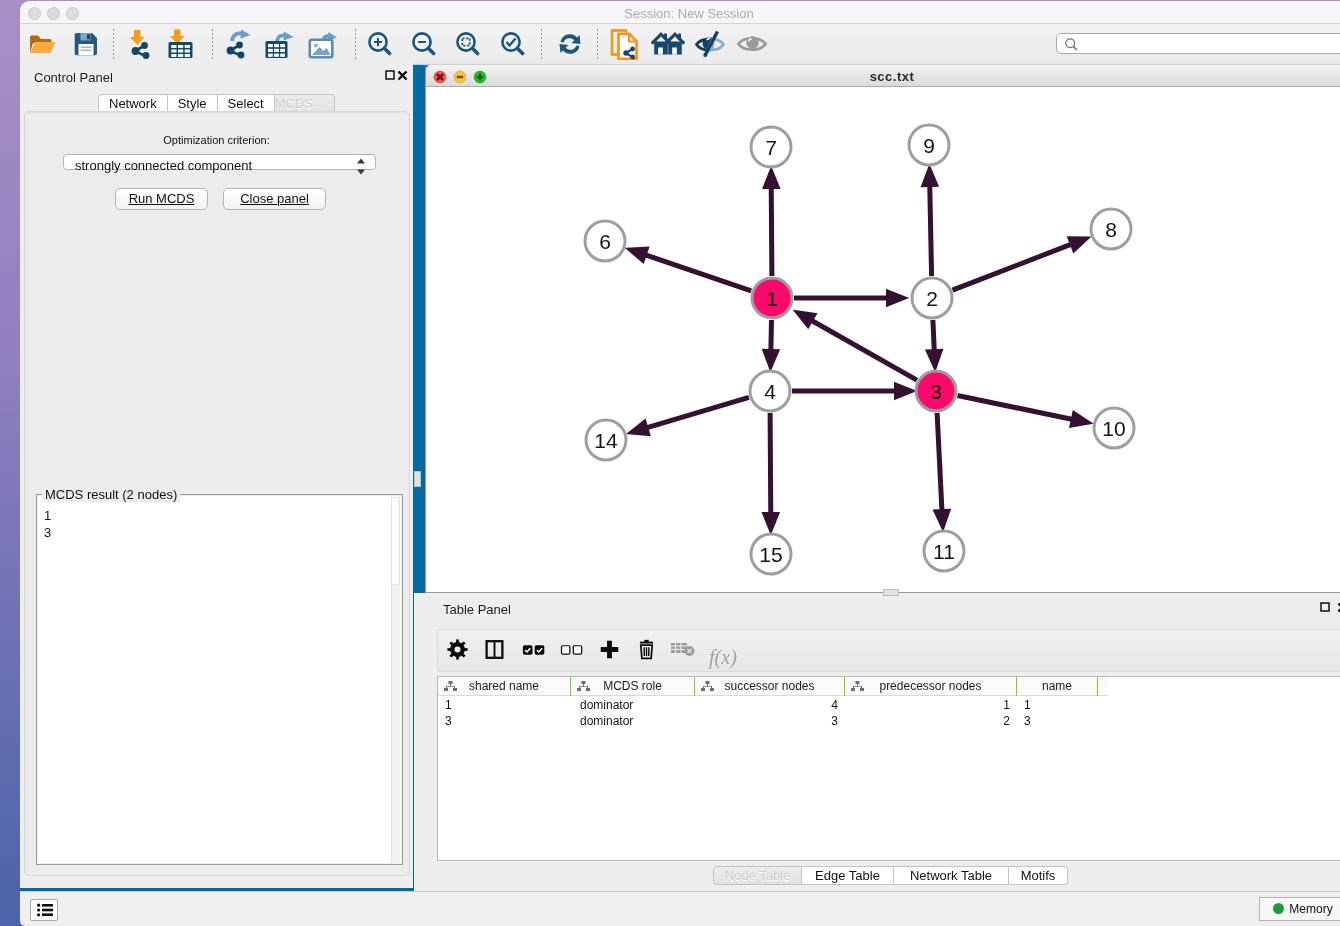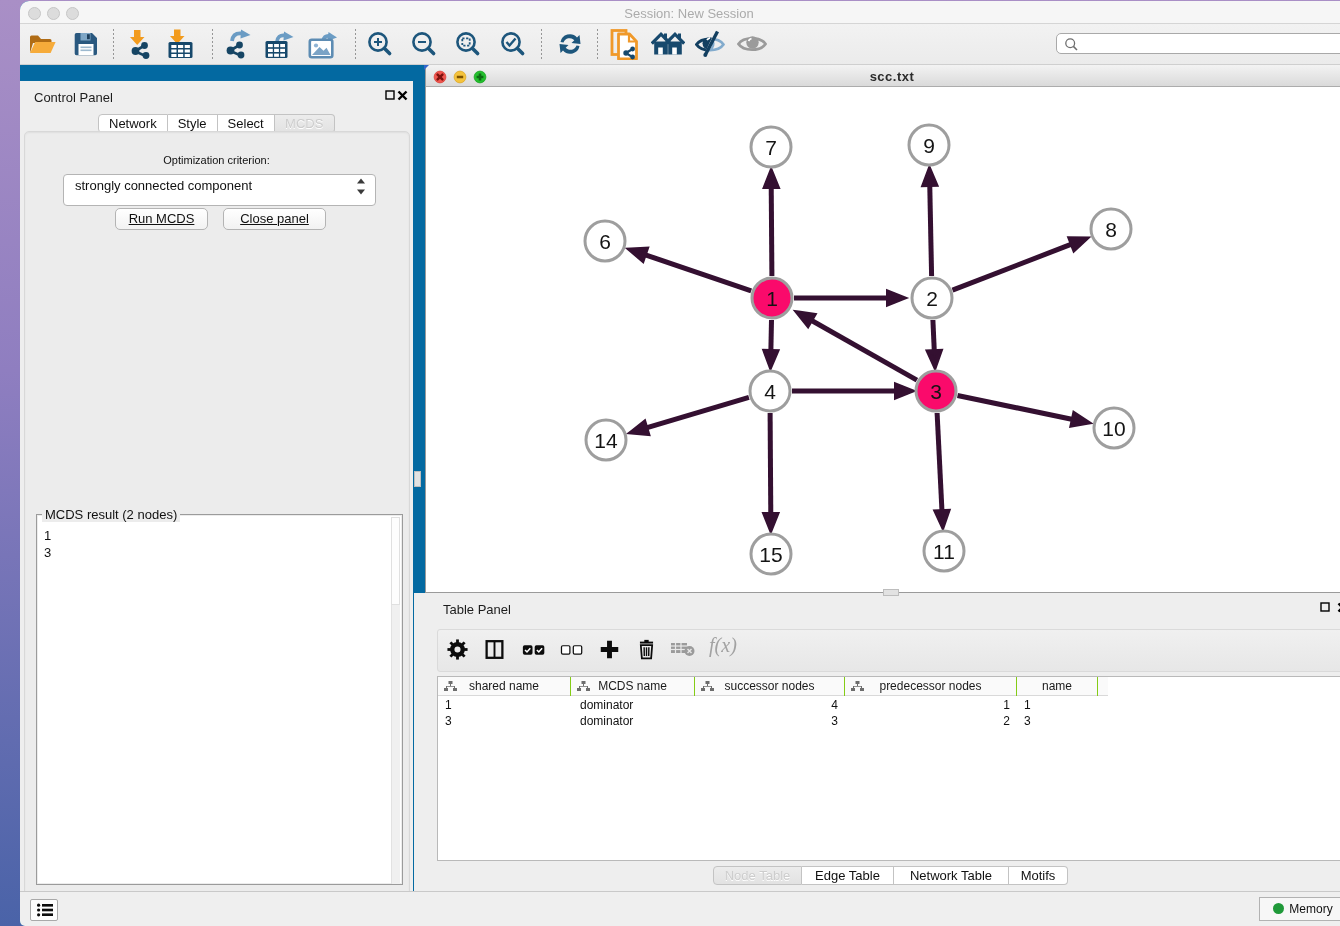--- a/index.html
+++ b/index.html
@@ -9,34 +9,34 @@
 
 #titlebar { position:absolute; left:0; top:0; width:100%; height:23px; background:#f6f6f6; border-bottom:1px solid #d5d5d5; }
 .tl { position:absolute; top:5.5px; width:13px; height:13px; border-radius:50%; background:#dcdcdc; border:1px solid #c6c6c6; }
 #wt { position:absolute; top:5px; width:100%; text-align:center; font-size:13px; color:#ababab; }
 
 #toolbar { position:absolute; left:0; top:23px; width:100%; height:41px; background:linear-gradient(#f2f2f2,#ebebeb); border-bottom:1px solid #cfcfcf; }
 .tsep { position:absolute; top:5px; height:31px; width:1px; background-image:linear-gradient(#969696 40%, rgba(0,0,0,0) 0%); background-size:1px 4px; }
 .ticon { position:absolute; top:5px; }
 #searchbox { position:absolute; left:1036px; top:9px; width:292px; height:21px; background:#fff; border:1px solid #a9a9a9; border-radius:5px; }
 
-#ctrlpanel { position:absolute; left:0; top:80px; width:393px; height:827px; background:#eeeeee; }
+#ctrlpanel { position:absolute; left:0; top:60px; width:393px; height:827px; background:#eeeeee; }
 .phead { font-size:13px; color:#1c1c1c; }
 .winbtn { position:absolute; font-size:12px; color:#111; }
 .tabstrip { position:absolute; display:flex; }
-.tab { height:19px; background:#fff; border:1px solid #c3c3c3; border-left:none; font-size:13px; color:#111; text-align:center; line-height:17px; padding:0 10px; }
+.tab { height:19px; background:#fff; border:1px solid #c3c3c3; border-left:none; font-size:13px; color:#111; line-height:17px; padding:0 10px; }
 .tab.first { border-left:1px solid #c3c3c3; border-radius:4px 0 0 4px; }
 .tab.last { border-radius:0 4px 4px 0; }
 .tab.sel { background:linear-gradient(#ececec,#e2e2e2); color:#cdcdcd; text-shadow:0 1px 0 #fff; }
 .btab.first { border-left:1px solid #c3c3c3; border-radius:4px 0 0 4px; }
 .btab.last { border-radius:0 4px 4px 0; }
 .btab.sel { background:linear-gradient(#ececec,#e2e2e2); color:#cdcdcd; text-shadow:0 1px 0 #fff; }
 #cpbody { position:absolute; left:4px; top:50px; width:386px; height:765px; background:#ececec; border:1px solid #d8d8d8; border-radius:5px; box-shadow:inset 0 1px 2px rgba(0,0,0,0.06); }
 #optlabel { position:absolute; left:0; top:73px; width:100%; text-align:center; font-size:11px; color:#111; }
-#combo { position:absolute; left:43px; top:93px; width:313px; height:32px; background:#fff; border:1px solid #b4b4b4; border-radius:4px; font-size:13px; color:#111; line-height:22px; padding-left:11px; }
+#combo { position:absolute; left:43px; top:93px; width:313px; height:16px; background:#fff; border:1px solid #b4b4b4; border-radius:4px; font-size:13px; color:#111; line-height:22px; padding-left:11px; }
 .btn { position:absolute; height:22px; background:linear-gradient(#ffffff,#f2f2f2); border:1px solid #b4b4b4; border-radius:5px; font-size:13px; color:#111; text-align:center; line-height:20px;text-decoration:underline; }
 #fieldset { position:absolute; left:16px; top:433px; width:367px; height:371px; border:1px solid #9b9b9b; }
 #fslegend { position:absolute; left:5px; top:-8px; background:#ececec; padding:0 3px; font-size:13px; color:#111; }
 #fsinner { position:absolute; left:1px; top:1px; width:363px; height:367px; background:#fff; }
 #fsscroll { position:absolute; right:1px; top:1px; width:9px; height:367px; background:#f0f0f0; border-left:1px solid #e2e2e2; }
 #fsthumb { position:absolute; right:0px; top:0px; width:9px; height:88px; background:#fdfdfd; border:1px solid #e0e0e0; }
 
 #netwin { position:absolute; left:405px; top:64px; width:933px; height:528px; background:#fff; border-left:1px solid #9a9a9a; border-bottom:1px solid #9a9a9a; }
 #nettitle { position:absolute; left:0; top:0; width:100%; height:22px; background:linear-gradient(#f3f3f3,#dadada); border-bottom:1px solid #acacac; }
 #netname { position:absolute; top:4px; width:100%; text-align:center; font-size:13px; font-weight:bold; color:#2b2b2b; letter-spacing:0.5px; }
@@ -387,26 +387,26 @@
             <g stroke="#e9e9e9" stroke-width="1.2">
               <line x1="1" y1="6" x2="17" y2="6"></line>
               <line x1="1" y1="9.5" x2="17" y2="9.5"></line>
               <line x1="5.5" y1="3" x2="5.5" y2="13"></line>
               <line x1="11" y1="3" x2="11" y2="13"></line>
             </g>
         <circle cx="19.5" cy="11" r="5"></circle>
             <path d="M17.5 9 l4 4 M21.5 9 l-4 4" stroke="#e9e9e9" stroke-width="1.4"></path>
           </g>
       </svg>
-      <div style="position:absolute;left:271px;top:4px;font-family:'Liberation Serif',serif;font-style:italic;font-size:20px;color:#a2a2a2"><i>f</i>(<i>x</i>)</div>
+      <div style="position:absolute;left:271px;top:16px;font-family:'Liberation Serif',serif;font-style:italic;font-size:20px;color:#a2a2a2"><i>f</i>(<i>x</i>)</div>
     </div>
     <div id="tbl">
       <div id="tblhead">
         <div class="th" style="left:0;width:133px">shared name</div>
-        <div class="th" style="left:133px;width:124px">MCDS name</div>
+        <div class="th" style="left:133px;width:124px">MCDS role</div>
         <div class="th" style="left:257px;width:150px">successor nodes</div>
         <div class="th" style="left:407px;width:172px">predecessor nodes</div>
         <div class="th" style="left:579px;width:81px">name</div>
         <svg class="sm" style="position:absolute;left:6px;top:4px" width="13" height="11" viewBox="0 0 13 11">
             <g fill="#6d6d6d">
               <rect x="4.5" y="0" width="4" height="3"></rect>
               <rect x="0" y="7" width="4" height="3"></rect>
               <rect x="9" y="7" width="4" height="3"></rect>
               <path d="M6 3 h1 v2 h4 v2 h-1 v-1.2 H3 V7 H2 V5 h4 Z"></path>
             </g>

